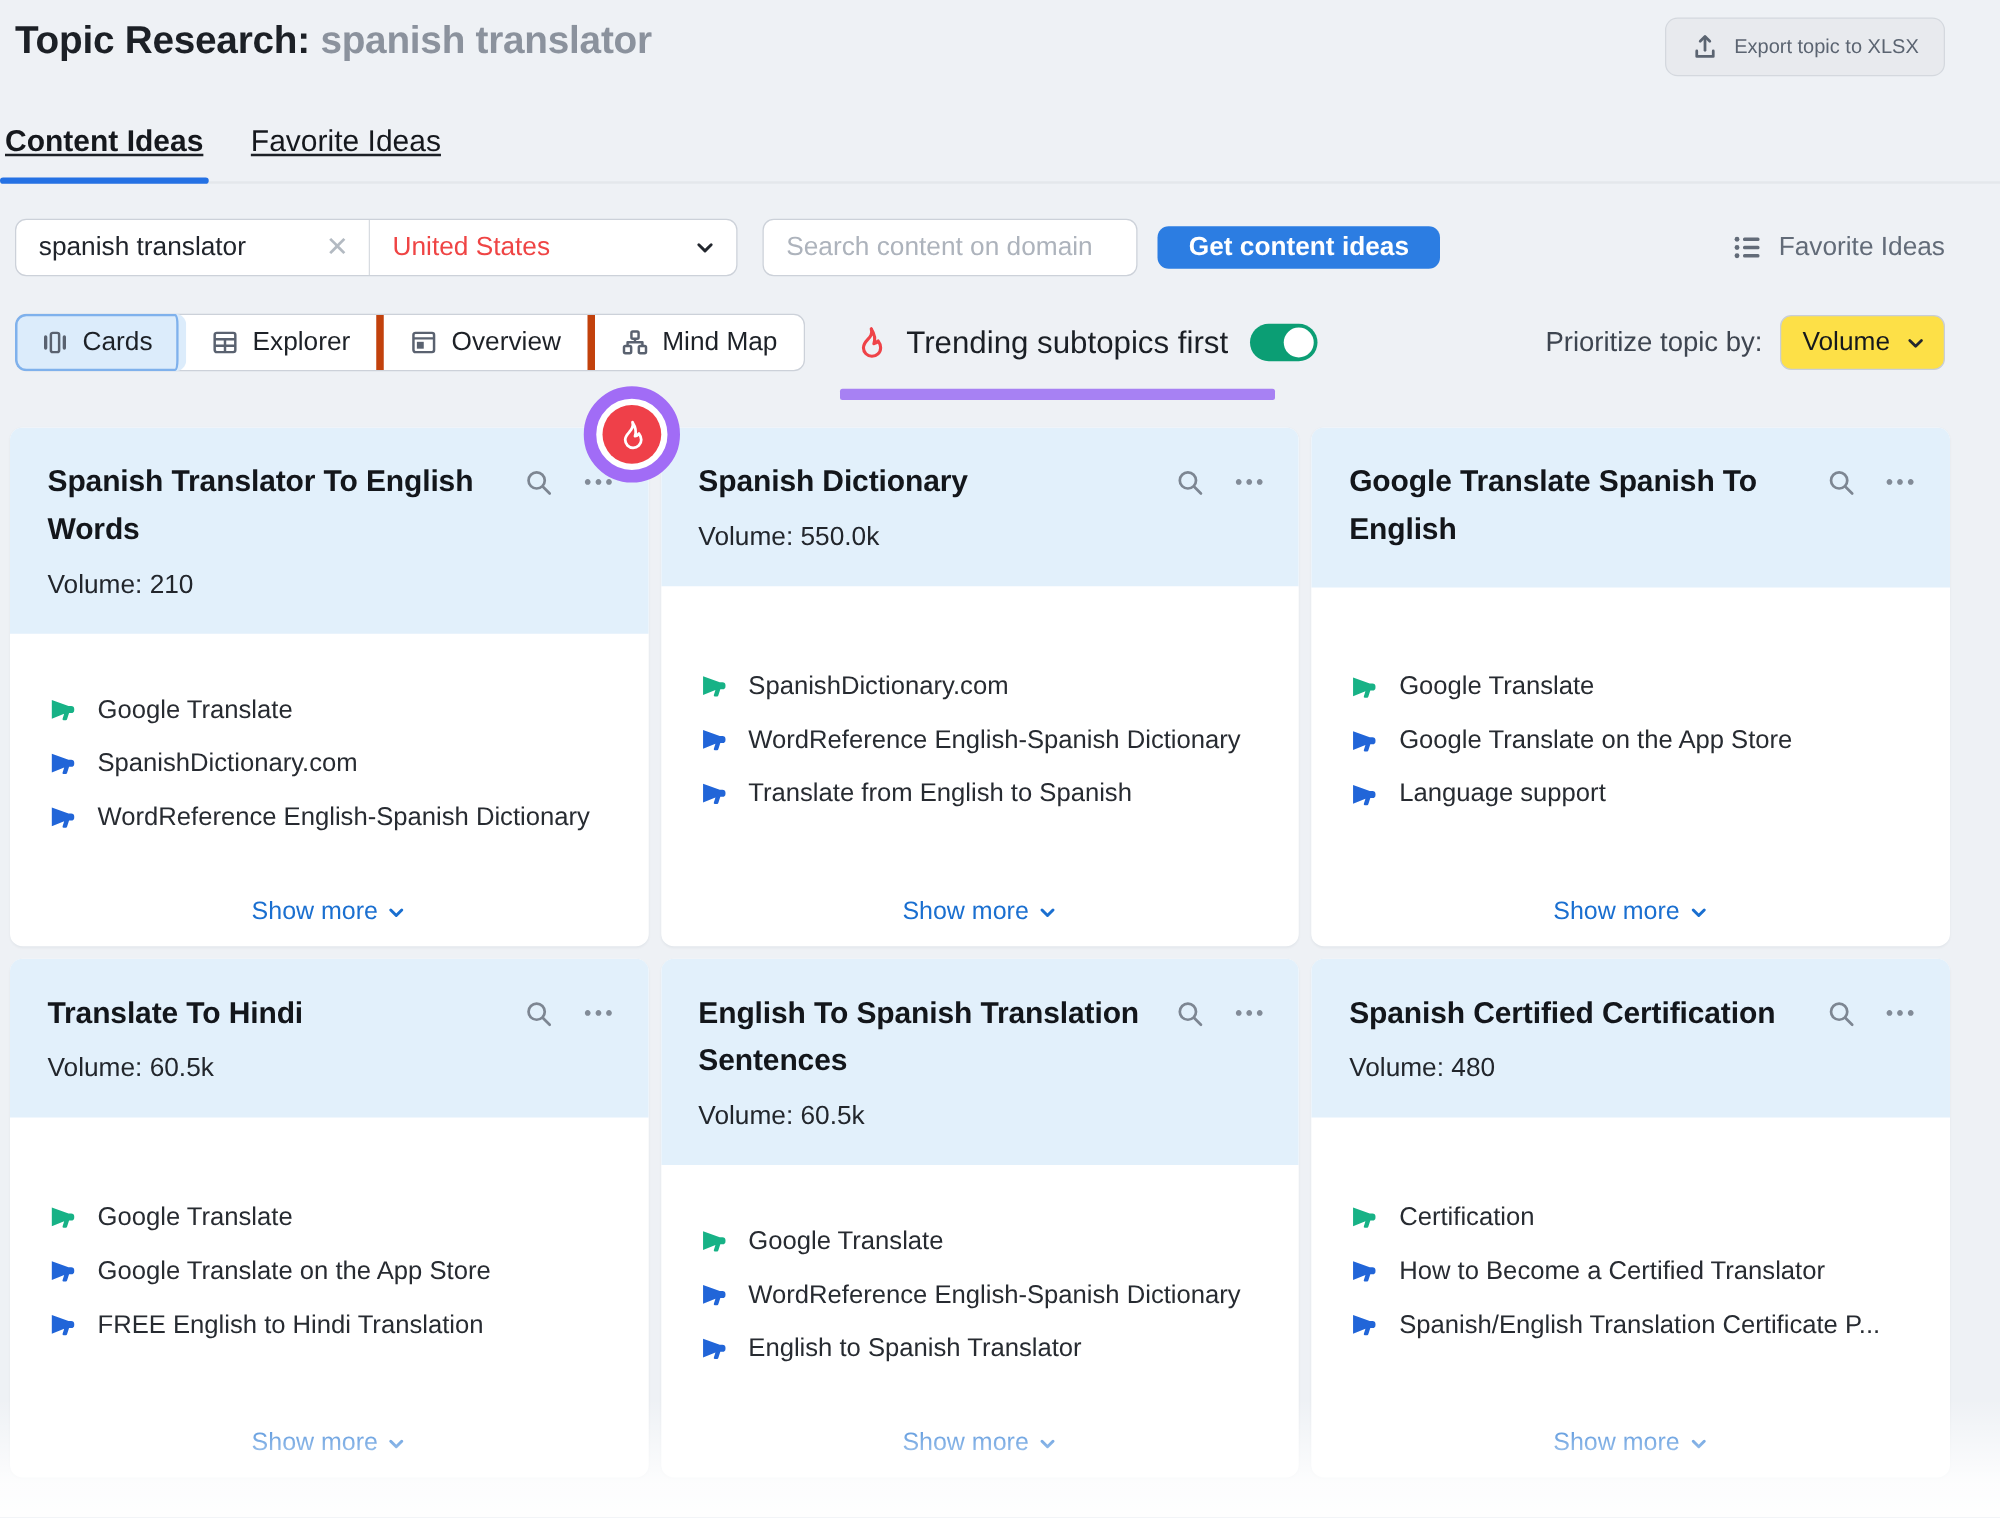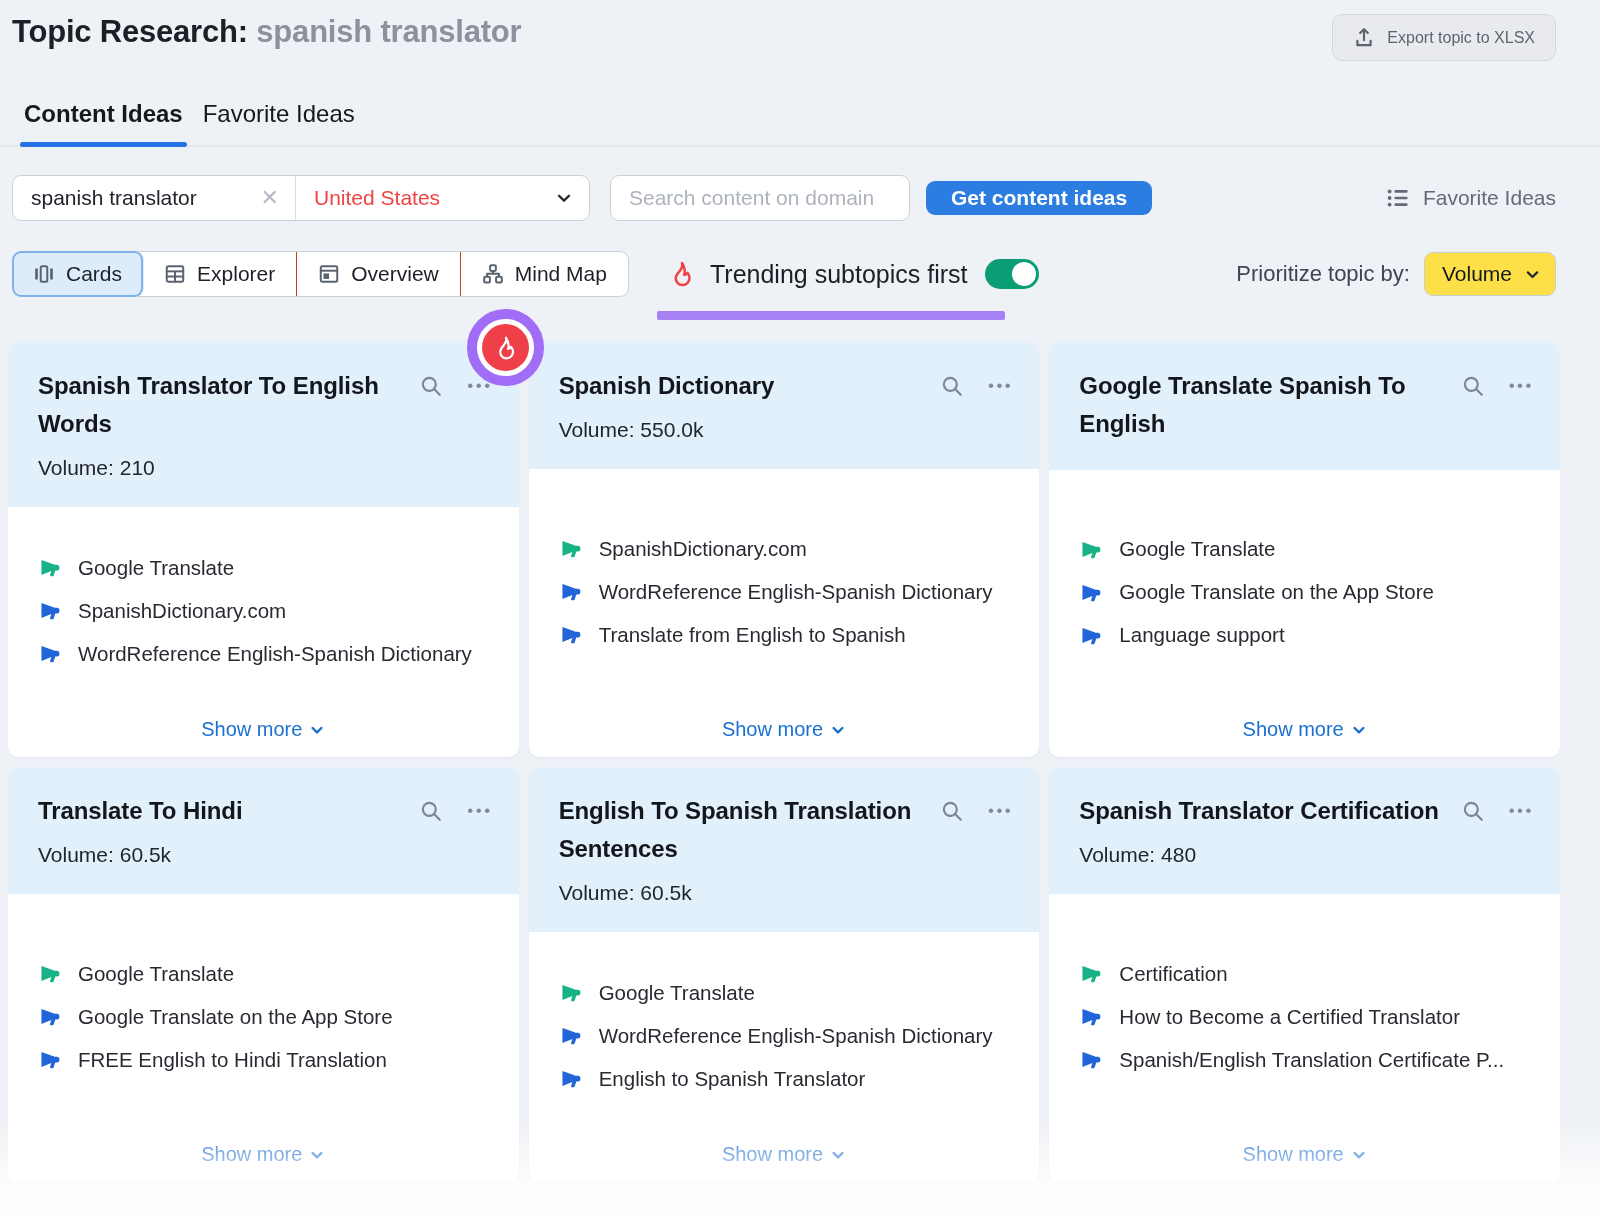--- a/index.html
+++ b/index.html
@@ -15,41 +15,41 @@
   .page-title { font-size:31px; font-weight:700; letter-spacing:-0.2px; }
   .page-title .q { color:#8b929d; }
   .export-btn {
     display:flex; align-items:center; gap:12px; height:47px; padding:0 20px;
     background:#e8eaee; border:1px solid #d4d8de; border-radius:10px;
     color:#5b6471; font-size:16px; cursor:pointer;
   }
   .export-btn svg { stroke:#5b6471; }
 
   
-  .tabs-row { display:flex; gap:20px; margin-top:38px; padding-left:24px; border-bottom:2px solid #e4e7eb; }
+  .tabs-row { display:flex; gap:38px; margin-top:38px; padding-left:4px; border-bottom:2px solid #e4e7eb;text-decoration:underline; }
   .tab { font-size:24px; padding-bottom:17px; color:#15181d; cursor:pointer; position:relative; }
   .tab.active { font-weight:700; }
   .tab.active::after { content:""; position:absolute; left:-4px; right:-4px; bottom:-2px; height:5px; background:#2471e4; border-radius:3px; }
 
   
   .filter-row { display:flex; align-items:center; margin:28px 44px 0 12px; height:46px; }
   .combo { display:flex; align-items:stretch; background:#fff; border:1px solid #ccd1d9; border-radius:9px; height:46px; width:578px; }
   .combo .kw { flex:1; display:flex; align-items:center; padding:0 16px 0 18px; font-size:21px; color:#20242b; }
   .combo .kw .clear-x { margin-left:auto; color:#b3bac2; font-size:22px; cursor:pointer; line-height:1; }
   .combo .divider { width:1px; background:#d8dce1; }
   .combo .country { width:293px; display:flex; align-items:center; padding:0 16px 0 18px; font-size:21px; color:#ef4444; cursor:pointer; }
   .combo .country svg { margin-left:auto; }
   .domain-input { margin-left:20px; width:300px; height:46px; background:#fff; border:1px solid #ccd1d9; border-radius:9px; display:flex; align-items:center; padding:0 18px; font-size:21px; color:#adb3bc; }
   .cta-btn { margin-left:16px; height:34px; padding:0 25px; background:#2c7de2; color:#fff; font-size:21px; font-weight:700; border:none; border-radius:9px; cursor:pointer; }
   .fav-link { margin-left:auto; display:flex; align-items:center; gap:13px; color:#626b78; font-size:21px; cursor:pointer; }
 
   
   .view-row { display:flex; align-items:center; margin:30px 44px 0 12px; height:46px; }
   .segmented { display:flex; background:#fff; border:1px solid #ccd1d9; border-radius:9px; height:46px; }
-  .segment { display:flex; align-items:center; gap:11px; padding:0 21px; font-size:21px; color:#1d2127; cursor:pointer; border-right:1px solid #c2410c; }
+  .segment { display:flex; align-items:center; gap:11px; padding:0 21px; font-size:21px; color:#1d2127; cursor:pointer; border-right:6px solid #c2410c; }
   .segment:last-child { border-right:none; }
   .segment svg { color:#5a6270; }
   .segment.active { background:#dcecfb; border-radius:9px; box-shadow:inset 0 0 0 2px #7fb1ec; border-right-color:transparent; margin:-1px; height:46px; }
   .trending-group { position:relative; display:flex; align-items:center; gap:13px; margin-left:38px; }
   .trending-label { font-size:25px; color:#1b1f25; }
   .trending-underline { position:absolute; left:-10px; width:348px; top:52px; height:9px; background:#a781f3; border-radius:2px; }
   .toggle { width:54px; height:30px; border-radius:16px; background:#0b9e74; position:relative; cursor:pointer; margin-left:4px; }
   .toggle .knob { position:absolute; top:3px; right:3px; width:24px; height:24px; border-radius:50%; background:#fff; }
   .prioritize { margin-left:auto; display:flex; align-items:center; gap:14px; }
   .prioritize .plabel { font-size:22px; color:#3e4550; }
@@ -443,21 +443,21 @@
         <svg width="16" height="16" viewBox="0 0 20 20" fill="none" stroke="#1a6fd0" stroke-width="3" stroke-linecap="round" stroke-linejoin="round">
               <path d="M4.5 7.5 L10 13 15.5 7.5"></path>
             </svg>
       </div>
     </div>
   </div>
 
   <div class="card">
     <div class="card-header">
       <div class="card-header-top">
-        <div class="card-title">Spanish Translator Certification</div>
+        <div class="card-title">Spanish Certified Certification</div>
         <div class="card-actions">
           <span class="icon-btn">
             <svg width="24" height="24" viewBox="0 0 20 20" fill="none" stroke="currentColor" stroke-width="1.8" stroke-linecap="round">
               <circle cx="8.6" cy="8.6" r="5.4"></circle>
                   <path d="M12.8 12.8 L17.3 17.3"></path>
             </svg>
           </span>
           <span class="more-dots">•••</span>
         </div>
       </div>

